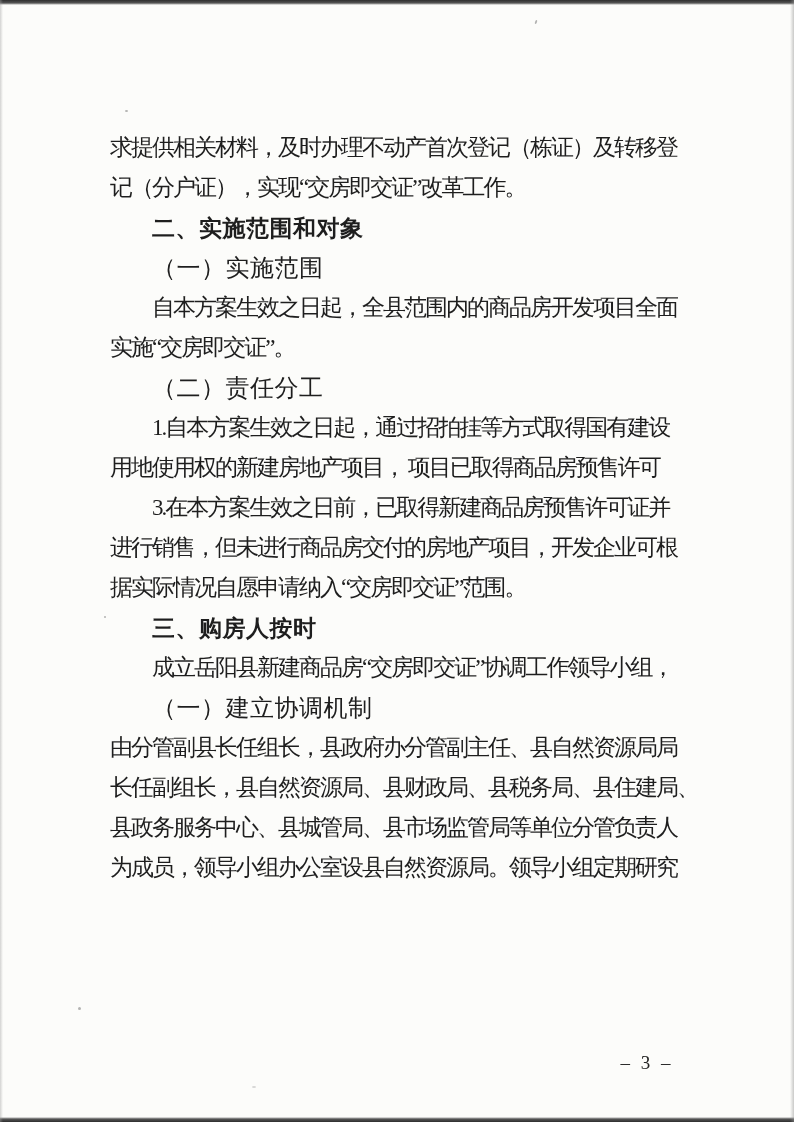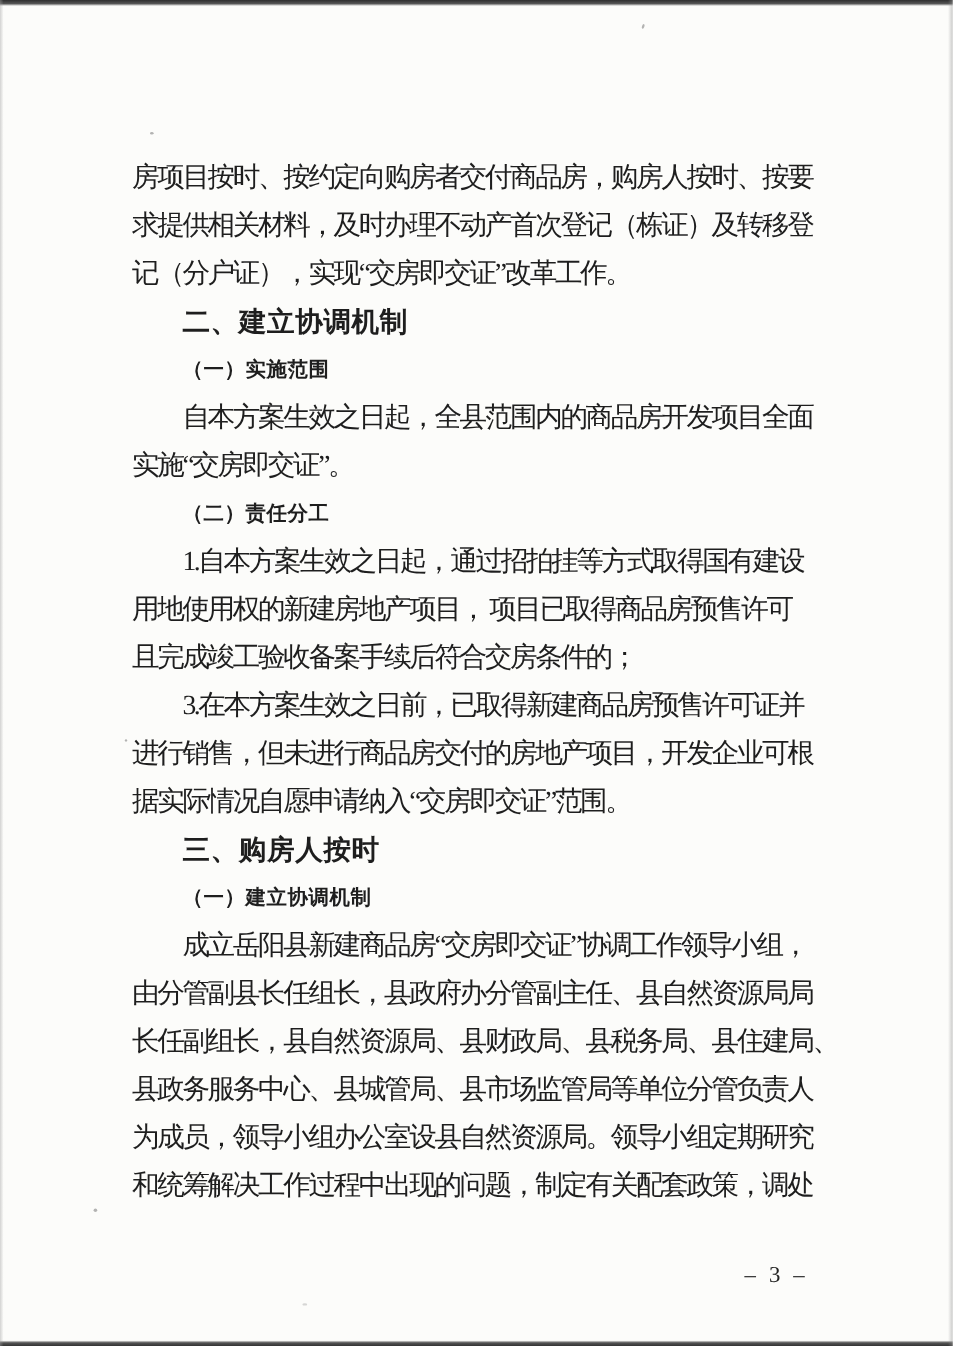--- a/index.html
+++ b/index.html
@@ -73,22 +73,22 @@
   .line.indent {
     padding-left: 42px;
   }
   .line.h1 {
     font-family: "Liberation Sans", "DejaVu Sans", sans-serif;
     font-weight: 700;
     font-size: 23px;
     letter-spacing: 0.5px;
   }
   .line.h2 {
-    font-weight: 700;
-    font-size: 17px;
+    font-weight: 400;
+    font-size: 24px;
     letter-spacing: 0.5px;
   }
   .page-number {
     position: absolute;
     left: 612px;
     top: 1048px;
     width: 70px;
     height: 30px;
     line-height: 30px;
     font-size: 19px;
@@ -107,39 +107,36 @@
   <div class="edge-bottom"></div>
   <div class="edge-left"></div>
   <div class="edge-right"></div>
   <div class="speck s1"></div>
   <div class="speck s2"></div>
   <div class="speck s3"></div>
   <div class="speck s4"></div>
   <div class="speck s5"></div>
 
   <div class="content">
-    <div class="line">房项目按时、按约定向购房者交付商品房，购房人按时、按要</div>
     <div class="line">求提供相关材料，及时办理不动产首次登记（栋证）及转移登</div>
     <div class="line">记（分户证），实现“交房即交证”改革工作。</div>
-    <div class="line h1 indent">二、建立协调机制</div>
+    <div class="line h1 indent">二、实施范围和对象</div>
     <div class="line h2 indent">（一）实施范围</div>
     <div class="line indent">自本方案生效之日起，全县范围内的商品房开发项目全面</div>
     <div class="line">实施“交房即交证”。</div>
     <div class="line h2 indent">（二）责任分工</div>
     <div class="line indent">1.自本方案生效之日起，通过招拍挂等方式取得国有建设</div>
     <div class="line">用地使用权的新建房地产项目， 项目已取得商品房预售许可</div>
-    <div class="line">且完成竣工验收备案手续后符合交房条件的；</div>
     <div class="line indent">3.在本方案生效之日前，已取得新建商品房预售许可证并</div>
     <div class="line">进行销售，但未进行商品房交付的房地产项目，开发企业可根</div>
     <div class="line">据实际情况自愿申请纳入“交房即交证”范围。</div>
     <div class="line h1 indent">三、购房人按时</div>
+    <div class="line indent">成立岳阳县新建商品房“交房即交证”协调工作领导小组，</div>
     <div class="line h2 indent">（一）建立协调机制</div>
-    <div class="line indent">成立岳阳县新建商品房“交房即交证”协调工作领导小组，</div>
     <div class="line">由分管副县长任组长，县政府办分管副主任、县自然资源局局</div>
     <div class="line">长任副组长，县自然资源局、县财政局、县税务局、县住建局、</div>
     <div class="line">县政务服务中心、县城管局、县市场监管局等单位分管负责人</div>
     <div class="line">为成员，领导小组办公室设县自然资源局。领导小组定期研究</div>
-    <div class="line">和统筹解决工作过程中出现的问题，制定有关配套政策，调处</div>
   </div>
 
   <div class="page-number">– 3 –</div>
 
 </div>
 
 </body></html>

